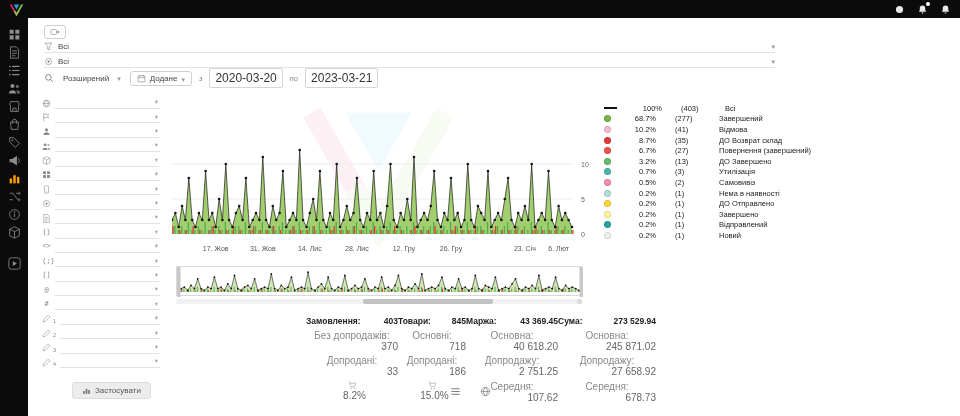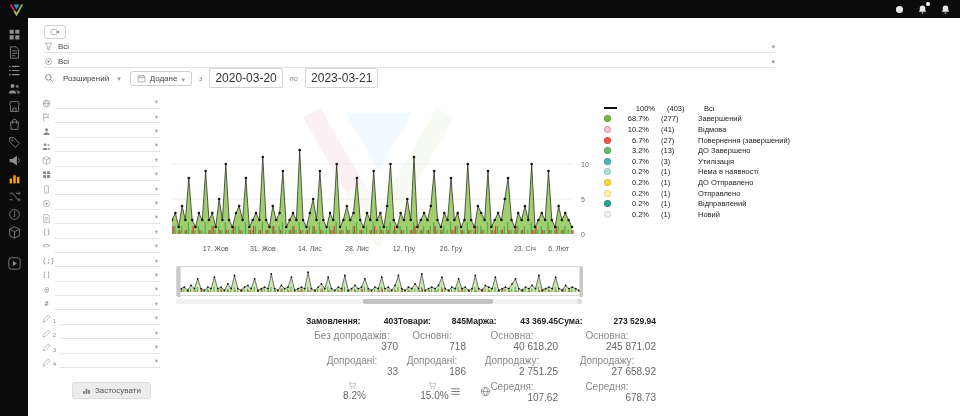--- a/index.html
+++ b/index.html
@@ -38,21 +38,21 @@
   .f-row { display:flex; align-items:center; gap:4px; height:12px; margin-bottom:2.4px; }
   .f-ico { width:9px; height:9px; color:#8a8a8a; flex:none; font-size:7px; line-height:9px; text-align:center; font-family:"DejaVu Sans Mono",monospace; }
   .f-ico svg { width:100%; height:100%; }
   .f-num { font-size:5.5px; color:#8a8a8a; margin-left:-2px; margin-top:4px; flex:none; }
   .f-dd { flex:1; height:100%; border-bottom:1px solid #e2e2e2; display:flex; align-items:center; justify-content:flex-end; cursor:pointer; }
   .f-dd .caret { padding-right:2px; font-size:6.5px; color:#aaa; }
   .watermark { position:absolute; left:286px; top:96px; width:185px; height:150px; opacity:.06; z-index:0; }
   .watermark svg { width:100%; height:100%; }
   .chart-area { position:absolute; left:172px; top:98px; width:432px; height:160px; z-index:1; }
   .legend { position:absolute; left:604px; top:103px; list-style:none; z-index:1; }
-  .lg-item { display:flex; align-items:center; gap:12px; height:10.6px; font-size:7.5px; color:#222; cursor:pointer; }
+  .lg-item { display:flex; align-items:center; gap:19px; height:10.6px; font-size:7.5px; color:#222; cursor:pointer; }
   .lg-swatch { width:7px; height:7px; border-radius:50%; flex:none; border:1px solid rgba(0,0,0,.12); }
   .lg-line { width:13px; height:2px; border-radius:0; border:none; }
   .lg-pct { width:26px; text-align:right; }
   .lg-cnt { width:25px; }
   .mini { position:absolute; left:176px; top:266px; width:406px; height:30px; border:1px solid #d9d9d9; background:#fff; z-index:1; }
   .scrollbar { position:absolute; left:176px; top:299px; width:406px; height:5px; background:#f1f1f1; border-radius:2px; z-index:1; }
   .sb-handle { position:absolute; left:46%; width:32%; top:0; height:100%; background:#c2c2c2; border-radius:2px; cursor:grab; }
   .sb-cap { position:absolute; right:0; top:0; width:5px; height:100%; background:#dcdcdc; border-radius:2px; }
   .stats { position:absolute; left:306px; top:316px; display:flex; gap:0; z-index:1; }
   .st-col { display:flex; flex-direction:column; gap:3.5px; }
@@ -770,54 +770,66 @@
       <span class="lg-cnt">(277)</span>
       <span class="lg-label">Завершений</span>
     </li>
     <li class="lg-item">
       <span class="lg-swatch" style="background: rgb(248, 187, 208);"></span>
       <span class="lg-pct">10.2%</span>
       <span class="lg-cnt">(41)</span>
       <span class="lg-label">Відмова</span>
     </li>
     <li class="lg-item">
+      <span class="lg-swatch" style="background: rgb(229, 57, 53);"></span>
+      <span class="lg-pct">8.7%</span>
+      <span class="lg-cnt">(35)</span>
+      <span class="lg-label">ДО Возврат склад</span>
+    </li>
+    <li class="lg-item">
       <span class="lg-swatch" style="background: rgb(239, 83, 80);"></span>
       <span class="lg-pct">6.7%</span>
       <span class="lg-cnt">(27)</span>
       <span class="lg-label">Повернення (завершений)</span>
     </li>
     <li class="lg-item">
       <span class="lg-swatch" style="background: rgb(102, 187, 106);"></span>
       <span class="lg-pct">3.2%</span>
       <span class="lg-cnt">(13)</span>
       <span class="lg-label">ДО Завершено</span>
     </li>
     <li class="lg-item">
       <span class="lg-swatch" style="background: rgb(77, 182, 172);"></span>
       <span class="lg-pct">0.7%</span>
       <span class="lg-cnt">(3)</span>
       <span class="lg-label">Утилізація</span>
     </li>
     <li class="lg-item">
+      <span class="lg-swatch" style="background: rgb(244, 143, 177);"></span>
+      <span class="lg-pct">0.5%</span>
+      <span class="lg-cnt">(2)</span>
+      <span class="lg-label">Самовивіз</span>
+    </li>
+    <li class="lg-item">
       <span class="lg-swatch" style="background: rgb(178, 223, 219);"></span>
       <span class="lg-pct">0.2%</span>
       <span class="lg-cnt">(1)</span>
       <span class="lg-label">Нема в наявності</span>
     </li>
     <li class="lg-item">
       <span class="lg-swatch" style="background: rgb(253, 216, 53);"></span>
       <span class="lg-pct">0.2%</span>
       <span class="lg-cnt">(1)</span>
       <span class="lg-label">ДО Отправлено</span>
     </li>
     <li class="lg-item">
       <span class="lg-swatch" style="background: rgb(255, 245, 157);"></span>
       <span class="lg-pct">0.2%</span>
       <span class="lg-cnt">(1)</span>
-      <span class="lg-label">Отправлено</span>
+      <span class="lg-label">Завершено</span>
     </li>
     <li class="lg-item">
       <span class="lg-swatch" style="background: rgb(38, 166, 154);"></span>
       <span class="lg-pct">0.2%</span>
       <span class="lg-cnt">(1)</span>
       <span class="lg-label">Відправлений</span>
     </li>
     <li class="lg-item">
       <span class="lg-swatch" style="background: rgb(240, 240, 240);"></span>
       <span class="lg-pct">0.2%</span>

